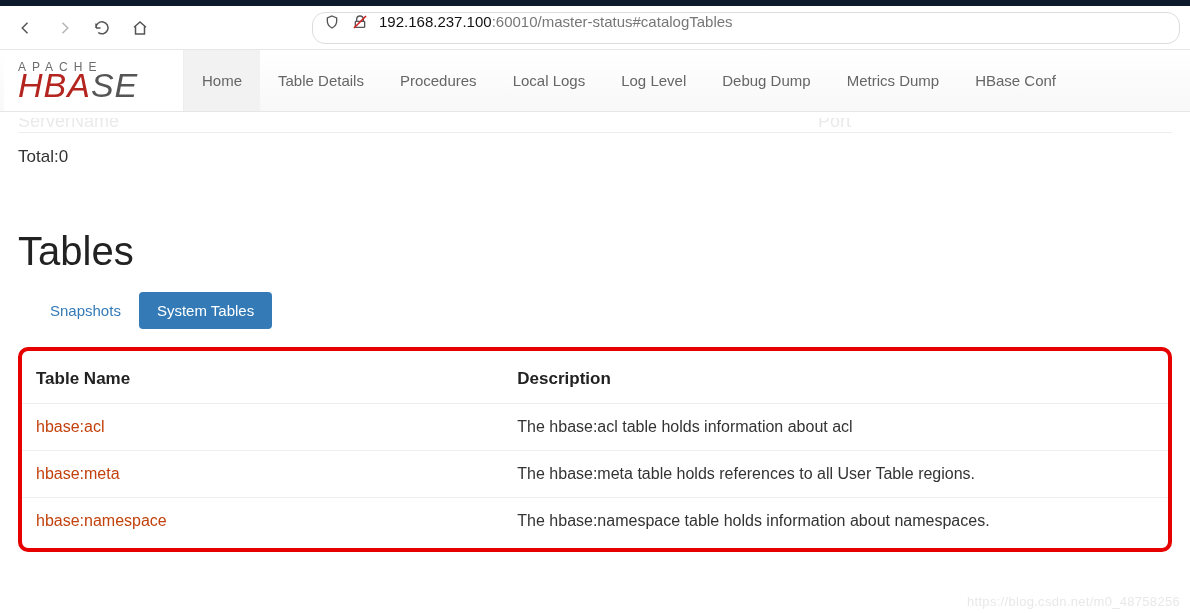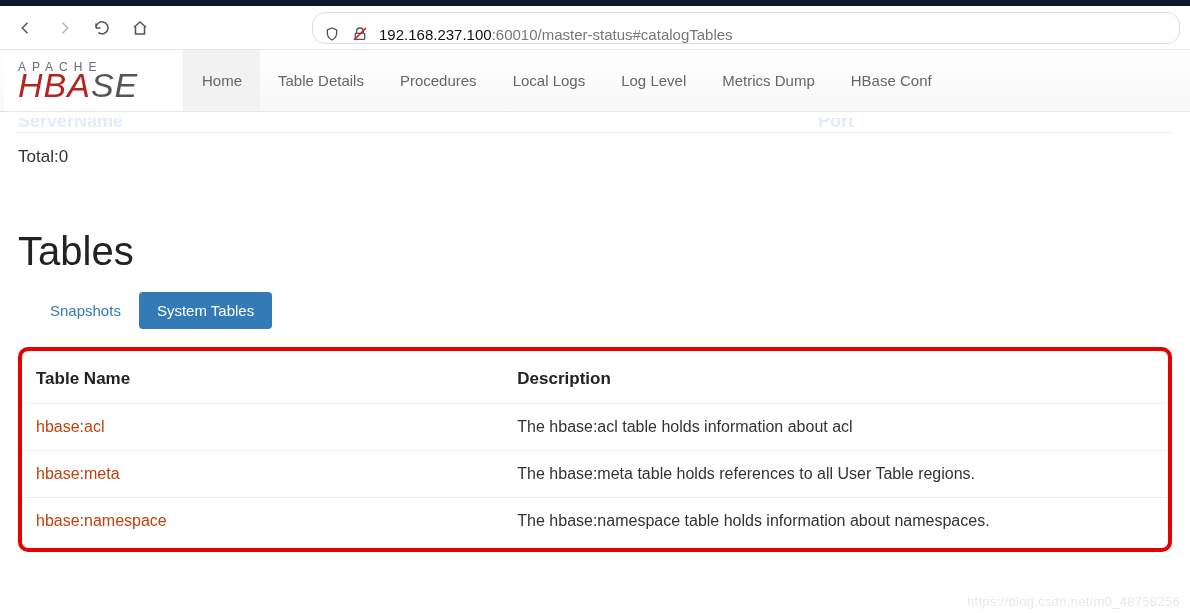--- a/index.html
+++ b/index.html
@@ -30,21 +30,21 @@
     display: flex; align-items: center; justify-content: center;
     border-radius: 4px;
     color: #555;
     cursor: pointer;
   }
   .nav-btn.disabled { color: #b5b5b5; cursor: default; }
   .nav-btn svg { width: 18px; height: 18px; stroke: currentColor; fill: none; stroke-width: 2; }
   .url-zone {
     flex: 1;
     display: flex;
-    align-items: flex-end;
+    align-items: flex-start;
     height: 32px;
     border: 1px solid #ddd;
     border-radius: 13px;
     margin-left: 150px;
     padding: 0 10px;
     min-width: 0;
     gap: 10px;
   }
   .url-icon { width: 18px; height:18px; display:flex; align-items:center; justify-content:center; color:#555; }
   .url-text { font-size: 15px; color: #777; white-space: nowrap; overflow:hidden; }
@@ -152,23 +152,22 @@
     position:absolute;
     right:10px;
     bottom:4px;
     font-size:13px;
     color:#e8e8e8;
     letter-spacing:0.3px;
     pointer-events:none;
   }
   .page-wrap { position:relative; width:1190px; height:613px; overflow:hidden; }
   .obscured {
-    color:#3b82f6;
+    color:#737373;
     filter: blur(0.3px);
-    font-weight: bold;
   }
 </style>
 </head>
 <body>
 <div class="page-wrap">
 
 <div class="darkbar"></div>
 
 <div class="browser-bar">
   <div class="nav-btn">
@@ -217,20 +216,21 @@
     <div class="brand-hbase">
       <span class="red">HBA</span><span class="grey">SE</span>
     </div>
   </div>
   <div class="nav-items">
     <div class="nav-item active">Home</div>
     <div class="nav-item">Table Details</div>
     <div class="nav-item">Procedures</div>
     <div class="nav-item">Local Logs</div>
     <div class="nav-item">Log Level</div>
+    <div class="nav-item">Debug Dump</div>
     <div class="nav-item">Metrics Dump</div>
     <div class="nav-item">HBase Conf</div>
   </div>
 </div>
 
 <div class="content">
 
   <div class="server-row" style="overflow:hidden;height:14px;align-items:flex-end;">
     <div class="left obscured" style="transform:translateY(10px);opacity:.15;">ServerName</div>
     <div class="obscured" style="transform:translateY(10px);opacity:.15;">Port</div>

